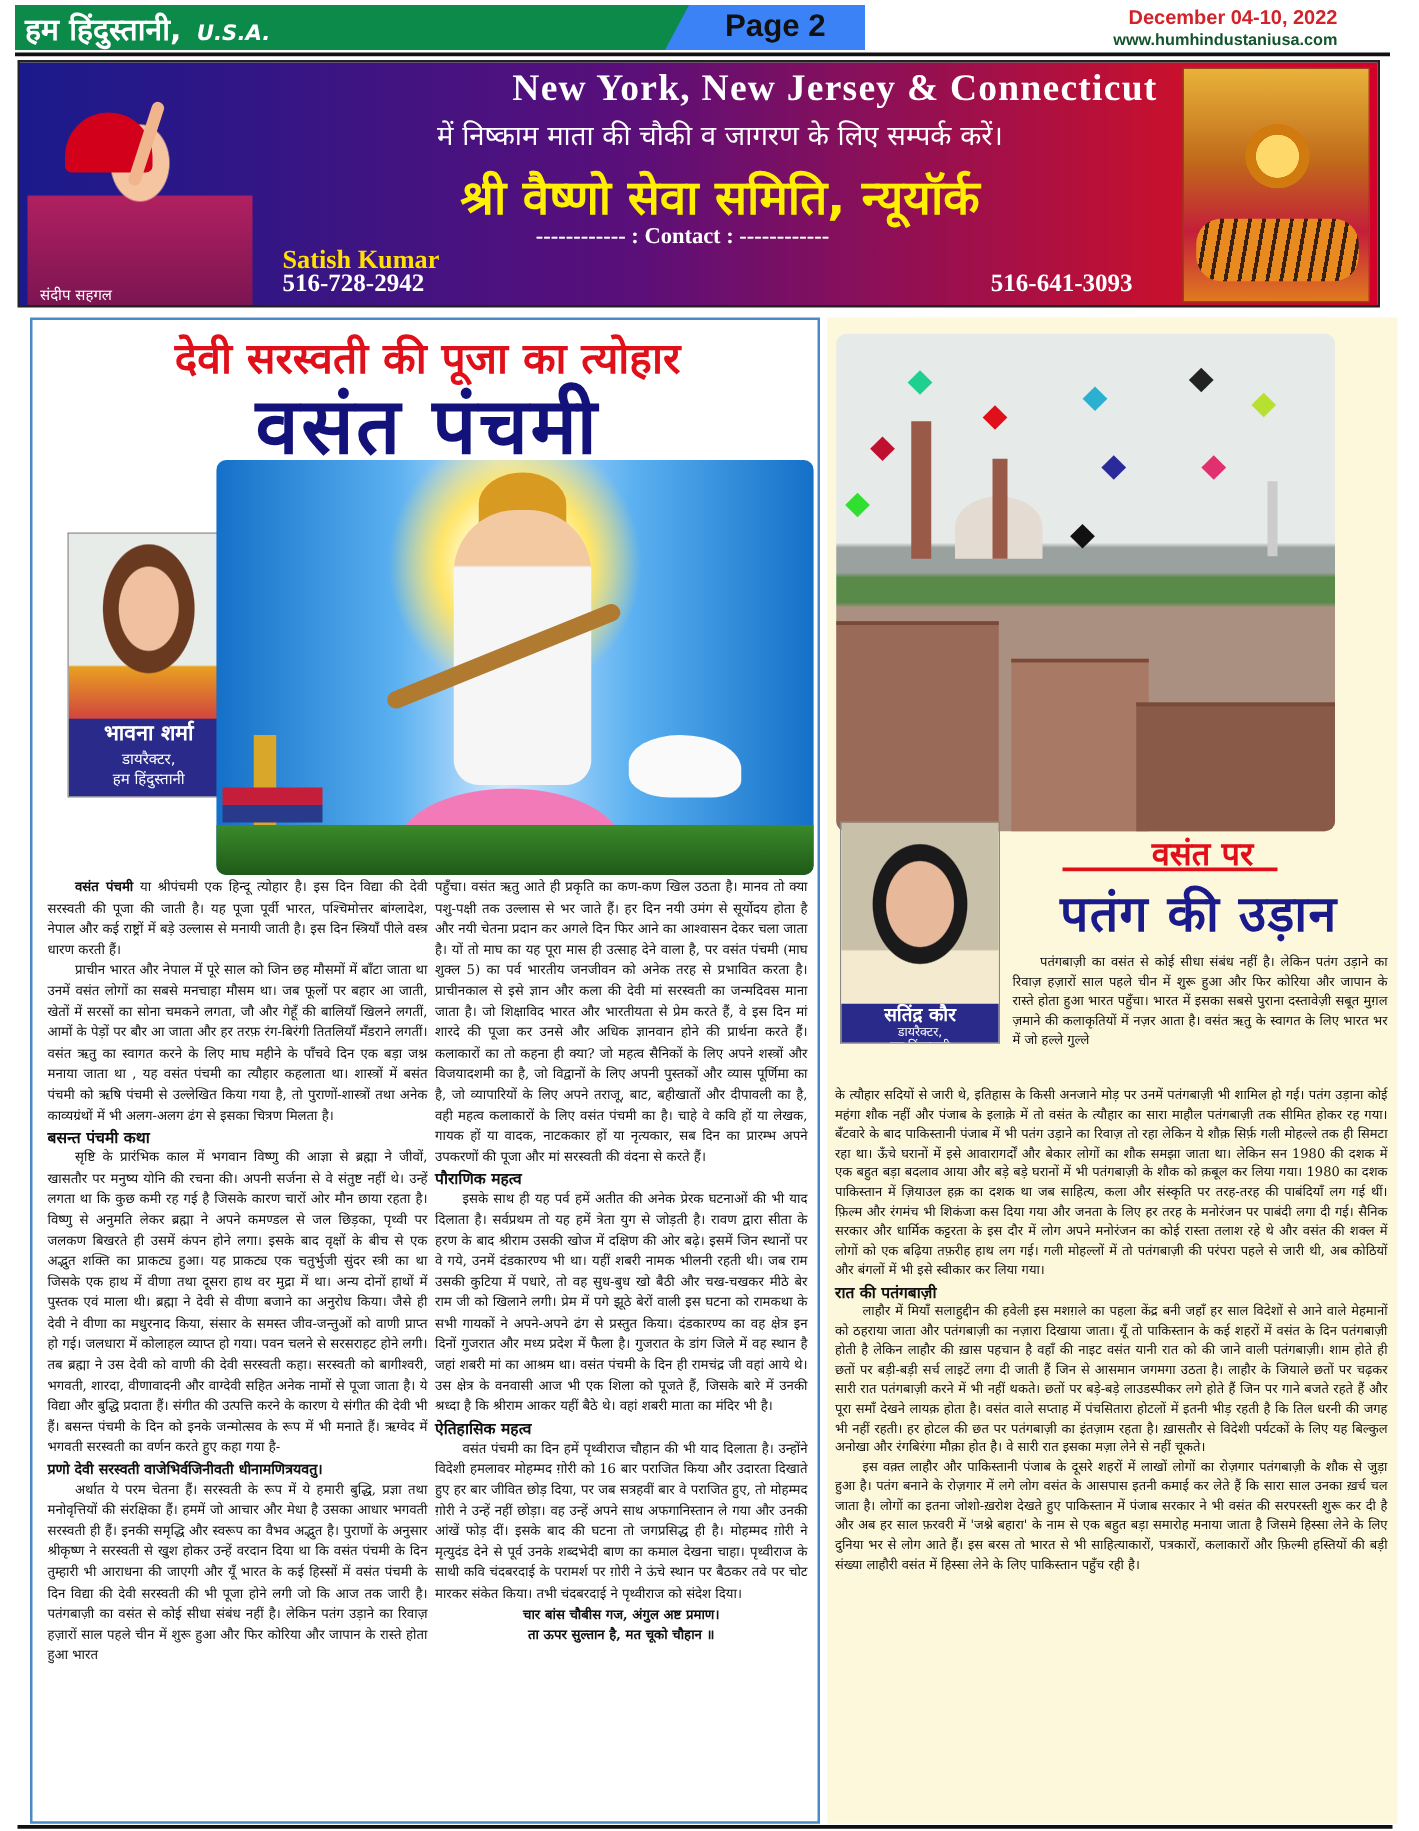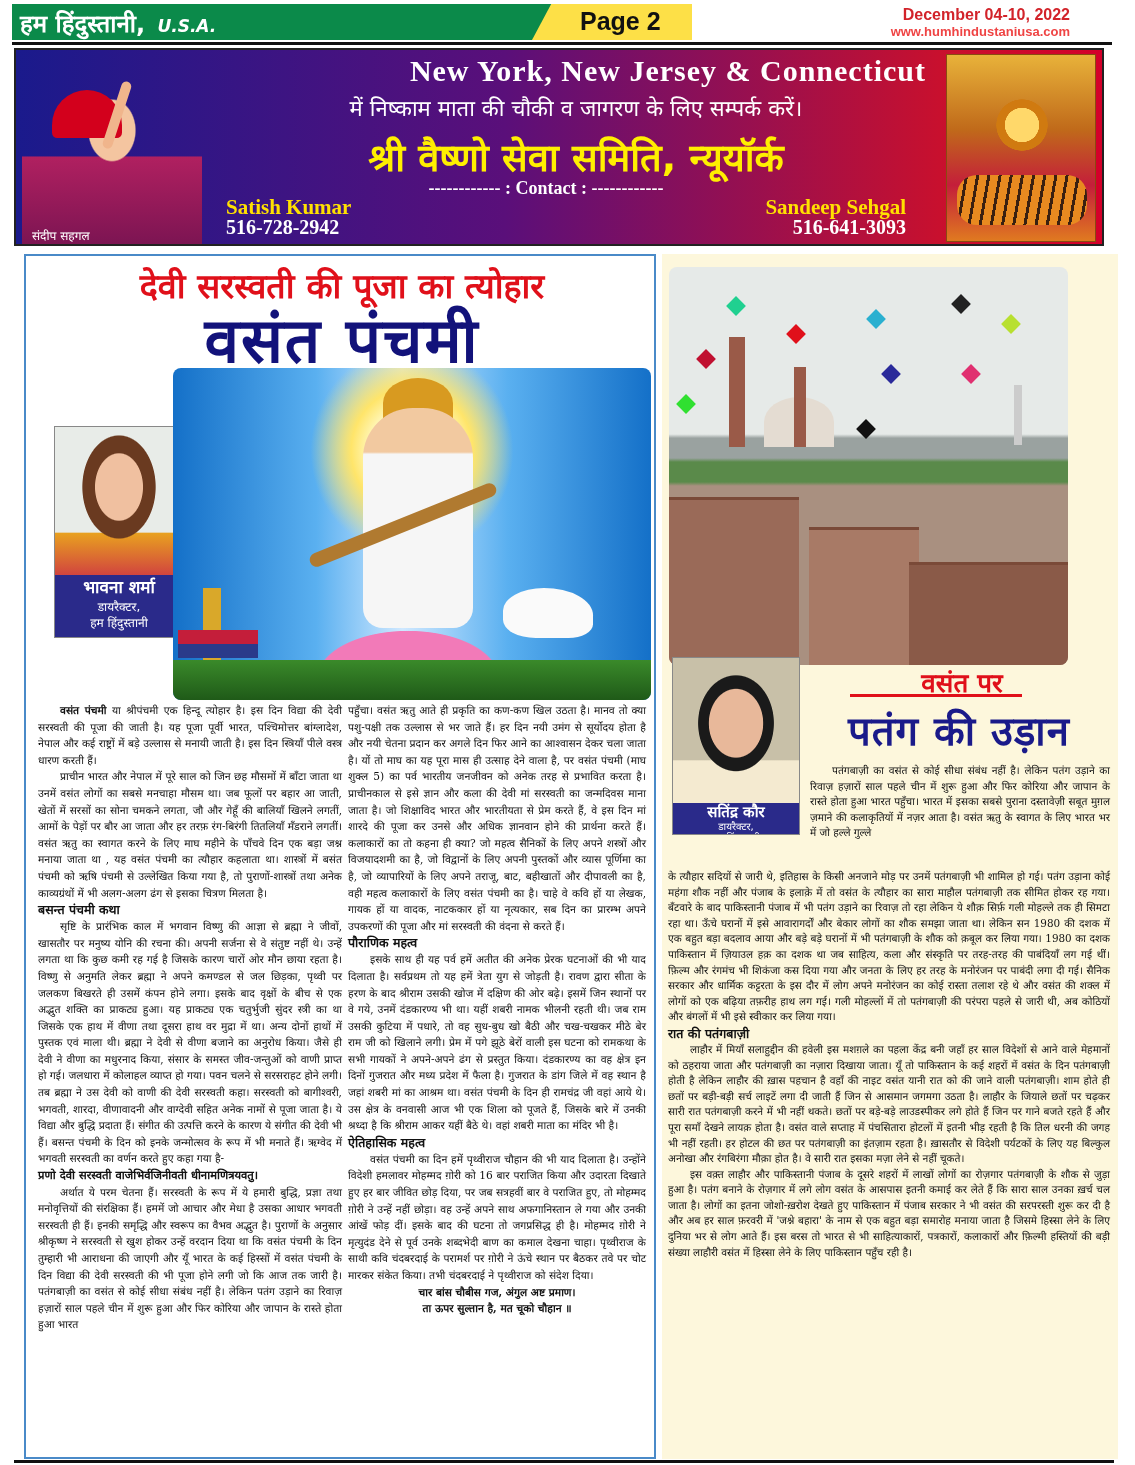--- a/index.html
+++ b/index.html
@@ -4,25 +4,25 @@
 <style>
   * { box-sizing: border-box; margin: 0; padding: 0; }
   html, body { width: 1135px; height: 1465px; background: #ffffff; overflow: hidden; }
   body { font-family: "DejaVu Serif", serif; color: #111; position: relative; }
 
   
   .masthead { position: absolute; left: 12px; top: 4px; width: 1100px; height: 36px; }
   .mast-green { position: absolute; left: 0; top: 0; width: 560px; height: 36px; background: #0b8a4a; clip-path: polygon(0 0, 100% 0, 93% 100%, 0 100%); }
   .mast-title { position: absolute; left: 8px; top: 2px; color: #fff; font-family: "DejaVu Sans", sans-serif; font-weight: bold; font-size: 24px; white-space: nowrap; }
   .mast-title .usa { font-style: italic; font-size: 17px; margin-left: 4px; }
-  .mast-page { position: absolute; left: 520px; top: 0; width: 160px; height: 36px; background: #fde047; clip-path: polygon(12% 0, 100% 0, 100% 100%, 0 100%); }
+  .mast-page { position: absolute; left: 520px; top: 0; width: 160px; height: 36px; background: #3b82f6; clip-path: polygon(12% 0, 100% 0, 100% 100%, 0 100%); }
   .mast-page span { position: absolute; left: 48px; top: 3px; font-family: "Liberation Sans", sans-serif; font-weight: bold; font-size: 25px; color: #111; }
   .mast-date { position: absolute; right: 42px; top: 2px; text-align: right; font-family: "Liberation Sans", sans-serif; font-weight: bold; }
   .mast-date .date { color: #d2232a; font-size: 16px; }
-  .mast-date .url { color: #ef4444; font-size: 13px; }
+  .mast-date .url { color: #14532d; font-size: 13px; }
   .mast-rule { position: absolute; left: 12px; top: 42px; width: 1100px; height: 3px; background: #111; }
 
   
   .banner { position: absolute; left: 14px; top: 48px; width: 1090px; height: 198px; background: linear-gradient(90deg, #1a1a8c 0%, #5a0f7a 45%, #c8102e 85%, #d4002a 100%); border: 2px solid #222; overflow: hidden; }
   .banner-person { position: absolute; left: 6px; top: 30px; width: 180px; height: 168px; background: radial-gradient(ellipse at 50% 30%, #f4c5a0 0 18%, transparent 19%), linear-gradient(180deg, transparent 0 45%, #b02060 46%, #7a1452 100%); }
   .banner-person .cap { position: absolute; left: 30px; top: 10px; width: 70px; height: 48px; background: #d3001c; border-radius: 40px 40px 6px 6px; }
   .banner-person .finger { position: absolute; left: 90px; top: 0; width: 10px; height: 70px; background: #f0b58c; border-radius: 6px; transform: rotate(18deg); }
   .banner-caption { position: absolute; left: 10px; bottom: 4px; color: #fff; font-family: "DejaVu Sans", sans-serif; font-size: 12px; margin-top: 20px; }
   .banner-l1 { position: absolute; left: 50px; top: 4px; width: 860px; text-align: right; color: #fff; font-family: "Liberation Serif", serif; font-weight: bold; font-size: 30px; letter-spacing: 1px; }
   .banner-l2 { position: absolute; left: 200px; top: 42px; width: 720px; text-align: center; color: #fff; font-family: "DejaVu Sans", sans-serif; font-size: 22px; }
@@ -112,21 +112,20 @@
     <div class="cap"></div>
     <div class="finger"></div>
     <div class="banner-caption">संदीप सहगल</div>
   </div>
   <div class="banner-l1">New York, New Jersey &amp; Connecticut</div>
   <div class="banner-l2">में निष्काम माता की चौकी व जागरण के लिए सम्पर्क  करें।</div>
   <div class="banner-l3">श्री वैष्णो सेवा समिति, न्यूयॉर्क</div>
   <div class="banner-contact">------------ : Contact : ------------</div>
   <div class="banner-n1">Satish Kumar</div>
   <div class="banner-p1">516-728-2942</div>
-  <div class="banner-n2">Sandeep Sehgal</div>
   <div class="banner-p2">516-641-3093</div>
   <div class="banner-goddess">
     <div class="halo"></div>
     <div class="tiger"></div>
   </div>
 </section>
 
 <article class="left-frame">
   <h2 class="kicker">देवी सरस्वती की पूजा का त्योहार</h2>
   <h1 class="headline">वसंत पंचमी</h1>

